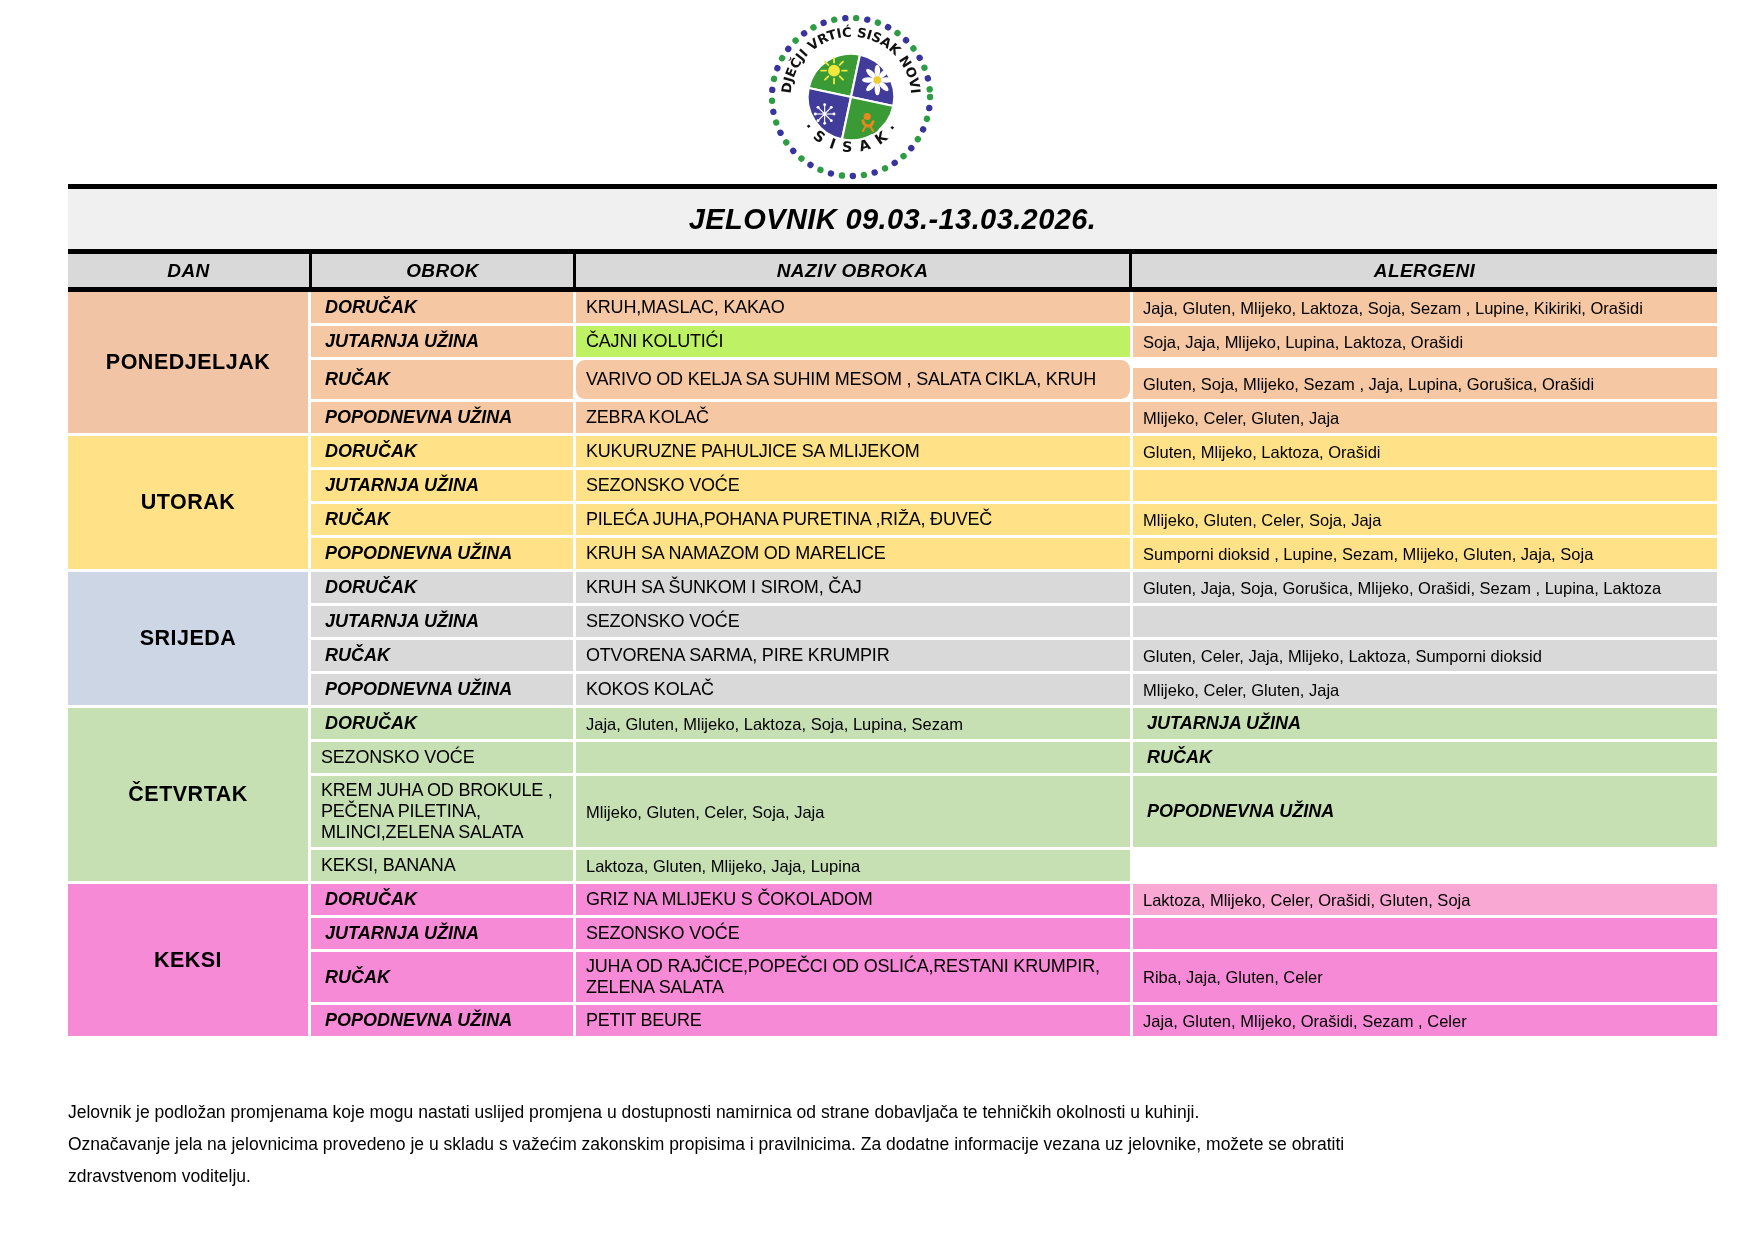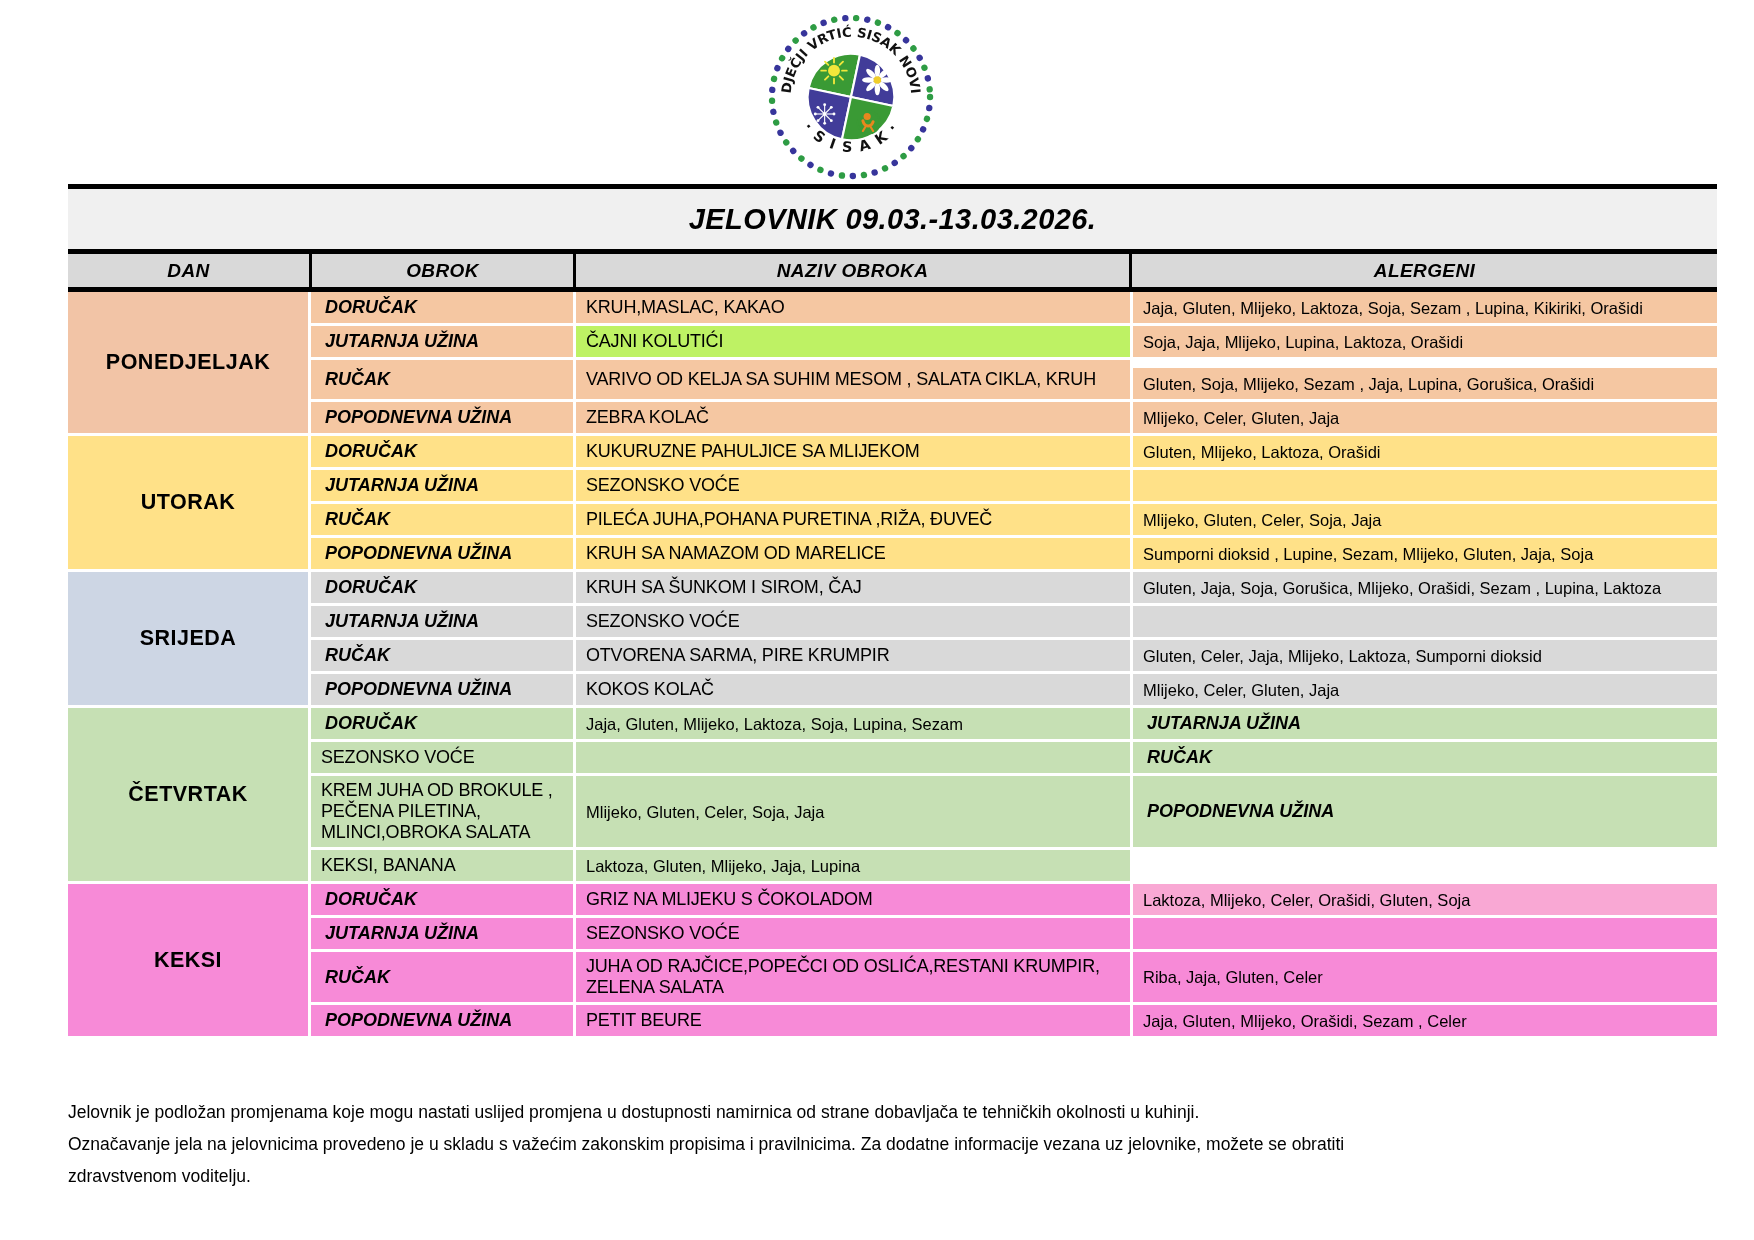--- a/index.html
+++ b/index.html
@@ -132,26 +132,26 @@
       <div class="header-cell">OBROK</div>
       <div class="header-cell">NAZIV OBROKA</div>
       <div class="header-cell">ALERGENI</div>
     </div>
 
     <div class="menu-body">
         <div class="day-block">
           <div class="day-cell" style="background: rgb(242, 196, 166);">PONEDJELJAK</div>
           <div class="obrok-cell" style="background: rgb(245, 199, 162);">DORUČAK</div>
           <div class="naziv-cell" style="background: rgb(245, 199, 162);">KRUH,MASLAC, KAKAO</div>
-          <div class="alergeni-cell" style="background: rgb(245, 199, 162);">Jaja, Gluten, Mlijeko, Laktoza, Soja, Sezam , Lupina, Kikiriki, Orašidi</div>
+          <div class="alergeni-cell" style="background: rgb(245, 199, 162);">Jaja, Gluten, Mlijeko, Laktoza, Soja, Sezam , Lupine, Kikiriki, Orašidi</div>
           <div class="obrok-cell" style="background: rgb(245, 199, 162);">JUTARNJA UŽINA</div>
           <div class="naziv-cell" style="background: #bef264;">ČAJNI KOLUTIĆI</div>
           <div class="alergeni-cell" style="background: rgb(245, 199, 162);">Soja, Jaja, Mlijeko, Lupina, Laktoza, Orašidi</div>
           <div class="obrok-cell" style="background: rgb(245, 199, 162);">RUČAK</div>
-          <div class="naziv-cell" style="background: rgb(245, 199, 162);">VARIVO OD KELJA SA SUHIM MESOM , SALATA CIKLA, KRUH</div>
+          <div class="naziv-cell" style="background: rgb(245, 199, 162); border-radius: 9px;">VARIVO OD KELJA SA SUHIM MESOM , SALATA CIKLA, KRUH</div>
           <div class="alergeni-cell" style="background: rgb(245, 199, 162); margin-top: 8px;">Gluten, Soja, Mlijeko, Sezam , Jaja, Lupina, Gorušica, Orašidi</div>
           <div class="obrok-cell" style="background: rgb(245, 199, 162);">POPODNEVNA UŽINA</div>
           <div class="naziv-cell" style="background: rgb(245, 199, 162);">ZEBRA KOLAČ</div>
           <div class="alergeni-cell" style="background: rgb(245, 199, 162);">Mlijeko, Celer, Gluten, Jaja</div>
         </div>
         <div class="day-block">
           <div class="day-cell" style="background: rgb(255, 225, 136);">UTORAK</div>
           <div class="obrok-cell" style="background: rgb(255, 225, 136);">DORUČAK</div>
           <div class="naziv-cell" style="background: rgb(255, 225, 136);">KUKURUZNE PAHULJICE SA MLIJEKOM</div>
           <div class="alergeni-cell" style="background: rgb(255, 225, 136);">Gluten, Mlijeko, Laktoza, Orašidi</div>
@@ -181,21 +181,21 @@
           <div class="alergeni-cell" style="background: rgb(217, 217, 217);">Mlijeko, Celer, Gluten, Jaja</div>
         </div>
         <div class="day-block">
           <div class="day-cell" style="background: rgb(198, 224, 180);">ČETVRTAK</div>
           <div class="obrok-cell" style="background: rgb(198, 224, 180);">DORUČAK</div>
           <div class="alergeni-cell" style="background: rgb(198, 224, 180);">Jaja, Gluten, Mlijeko, Laktoza, Soja, Lupina, Sezam</div>
           <div class="obrok-cell" style="background: rgb(198, 224, 180);">JUTARNJA UŽINA</div>
           <div class="naziv-cell" style="background: rgb(198, 224, 180);">SEZONSKO VOĆE</div>
           <div class="alergeni-cell" style="background: rgb(198, 224, 180);"></div>
           <div class="obrok-cell" style="background: rgb(198, 224, 180);">RUČAK</div>
-          <div class="naziv-cell" style="background: rgb(198, 224, 180);">KREM JUHA OD BROKULE , PEČENA PILETINA, MLINCI,OBROKA SALATA</div>
+          <div class="naziv-cell" style="background: rgb(198, 224, 180);">KREM JUHA OD BROKULE , PEČENA PILETINA, MLINCI,ZELENA SALATA</div>
           <div class="alergeni-cell" style="background: rgb(198, 224, 180);">Mlijeko, Gluten, Celer, Soja, Jaja</div>
           <div class="obrok-cell" style="background: rgb(198, 224, 180);">POPODNEVNA UŽINA</div>
           <div class="naziv-cell" style="background: rgb(198, 224, 180);">KEKSI, BANANA</div>
           <div class="alergeni-cell" style="background: rgb(198, 224, 180);">Laktoza, Gluten, Mlijeko, Jaja, Lupina</div>
         </div>
         <div class="day-block">
           <div class="day-cell" style="background: rgb(247, 138, 215);">KEKSI</div>
           <div class="obrok-cell" style="background: rgb(247, 138, 215);">DORUČAK</div>
           <div class="naziv-cell" style="background: rgb(247, 138, 215);">GRIZ NA MLIJEKU S ČOKOLADOM</div>
           <div class="alergeni-cell" style="background: #f9a8d4;">Laktoza, Mlijeko, Celer, Orašidi, Gluten, Soja</div>

